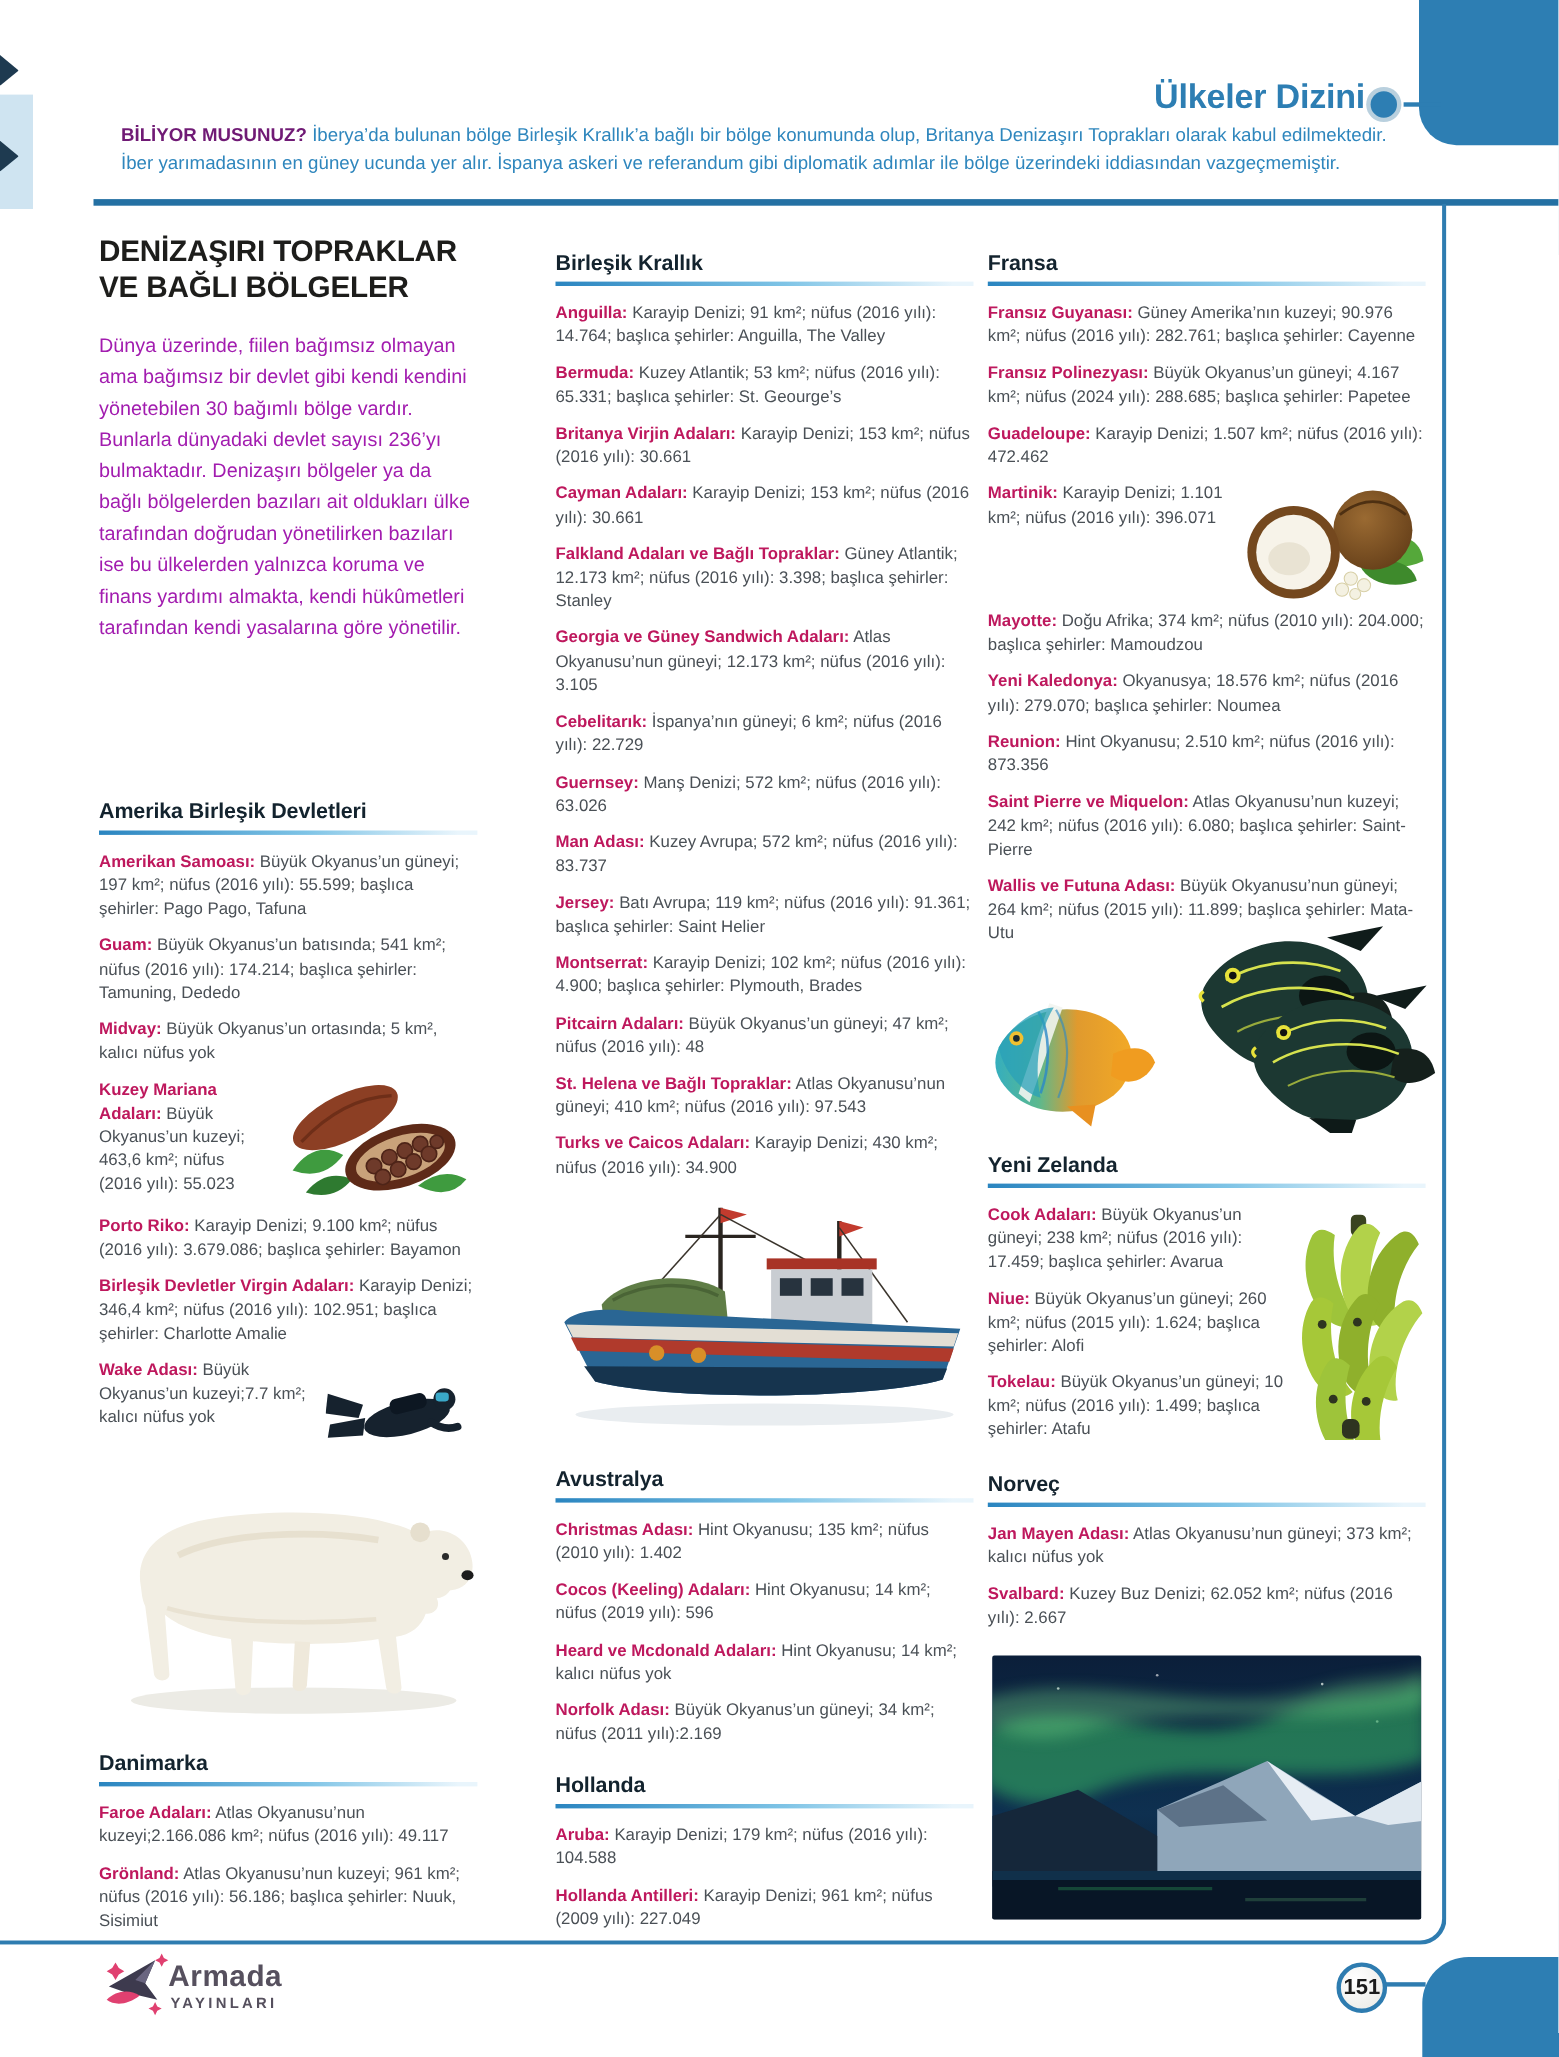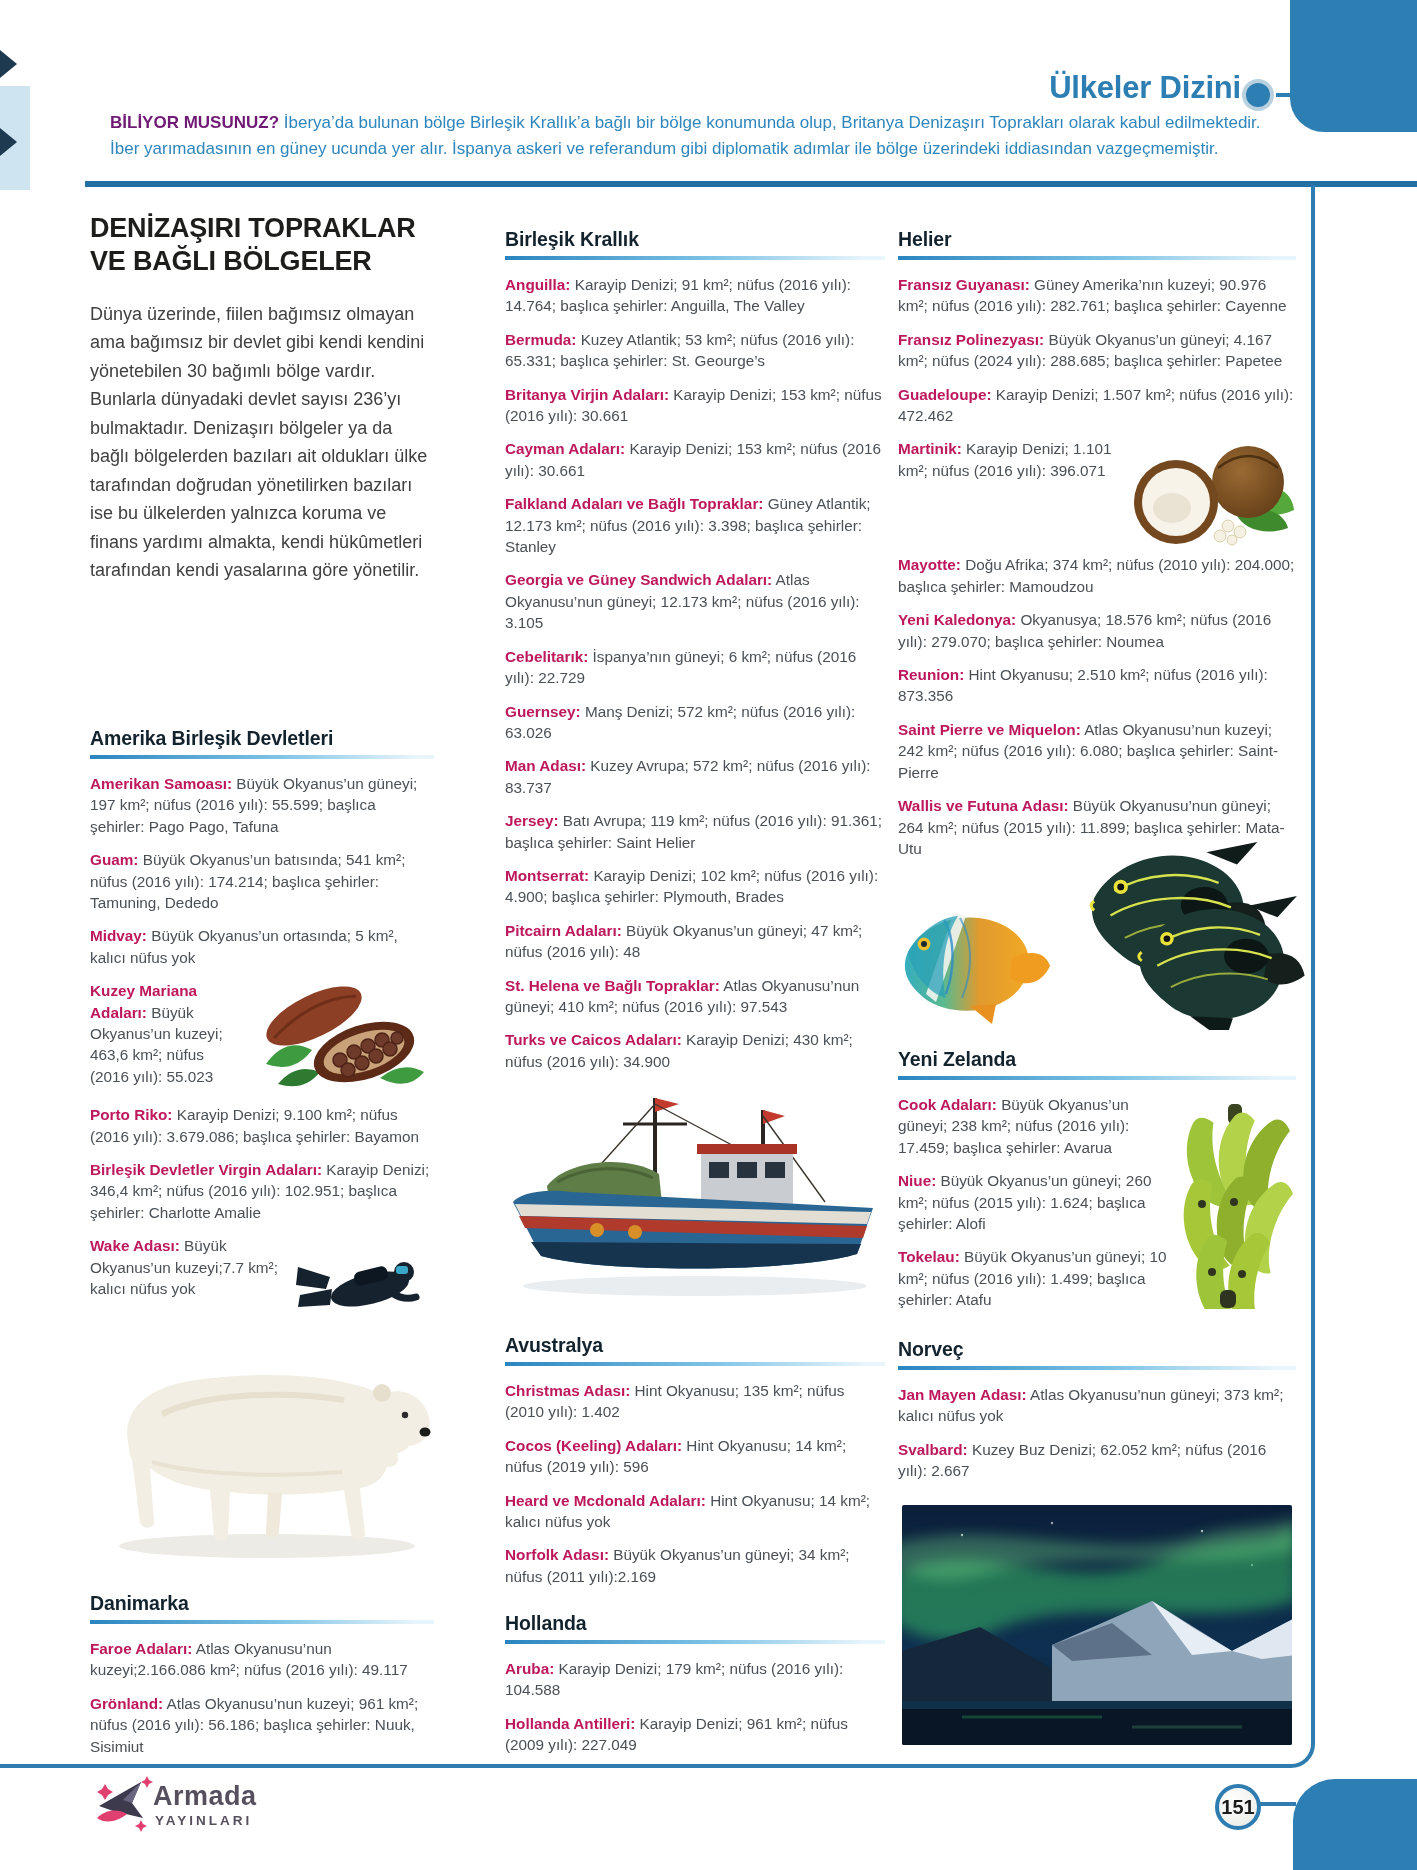--- a/index.html
+++ b/index.html
@@ -21,21 +21,21 @@
                  border-right:4px solid #2e7cb0;border-bottom:4px solid #2e7cb0;
                  border-bottom-right-radius:24px;}
   
   #edge-strip{left:0;top:86px;width:30px;height:104px;background:#cfe4f1;}
   .edge-plane{left:0;width:17px;height:28px;background:#1e3a50;
               clip-path:polygon(0 0,100% 50%,0 100%);}
 
   
   #main-title{left:90px;top:212px;width:350px;font-size:27px;font-weight:bold;color:#1d1d1b;
               line-height:1.24;letter-spacing:-0.2px;}
-  #intro{left:90px;top:300px;width:344px;font-size:18px;line-height:1.58;color:#404040;}
+  #intro{left:90px;top:300px;width:344px;font-size:18px;line-height:1.58;color:#a21caf;}
   #intro p{margin:0 0 18px 0;}
 
   .section{position:absolute;}
   .sec-title{margin:0;font-size:19.5px;font-weight:bold;color:#13232e;letter-spacing:-0.1px;}
   .sec-rule{height:4px;margin:5px 0 14px 0;
             background:linear-gradient(to right,#2a85c0,#7fc4e6 55%,#e9f5fc 95%);}
   .entry{margin:0 0 12px 0;font-size:15.3px;line-height:1.4;color:#4a5056;}
   .entry b{color:#be185d;}
   .wrapzone{overflow:visible;}
   .float-img{float:right;}
@@ -219,21 +219,21 @@
   <div class="section" style="left:505px;top:1612px;width:380px;">
     <h3 class="sec-title">Hollanda</h3>
     <div class="sec-rule"></div>
     <div>
         <p class="entry"><b>Aruba:</b><span> Karayip Denizi; 179 km²; nüfus (2016 yılı): 104.588</span></p>
         <p class="entry"><b>Hollanda Antilleri:</b><span> Karayip Denizi; 961 km²; nüfus (2009 yılı): 227.049</span></p>
       </div>
   </div>
 
   <div class="section" style="left:898px;top:228px;width:398px;">
-    <h3 class="sec-title">Helier</h3>
+    <h3 class="sec-title">Fransa</h3>
     <div class="sec-rule"></div>
     <div>
         <p class="entry"><b>Fransız Guyanası:</b><span> Güney Amerika’nın kuzeyi; 90.976 km²; nüfus (2016 yılı): 282.761; başlıca şehirler: Cayenne</span></p>
         <p class="entry"><b>Fransız Polinezyası:</b><span> Büyük Okyanus’un güneyi; 4.167 km²; nüfus (2024 yılı): 288.685; başlıca şehirler: Papetee</span></p>
         <p class="entry"><b>Guadeloupe:</b><span> Karayip Denizi; 1.507 km²; nüfus (2016 yılı): 472.462</span></p>
       </div>
     <div class="wrapzone">
       <div class="float-img" style="width:172px;height:112px;margin:0 0 4px 6px;">
         <svg width="172" height="112" viewBox="0 0 172 112">
           <defs>

